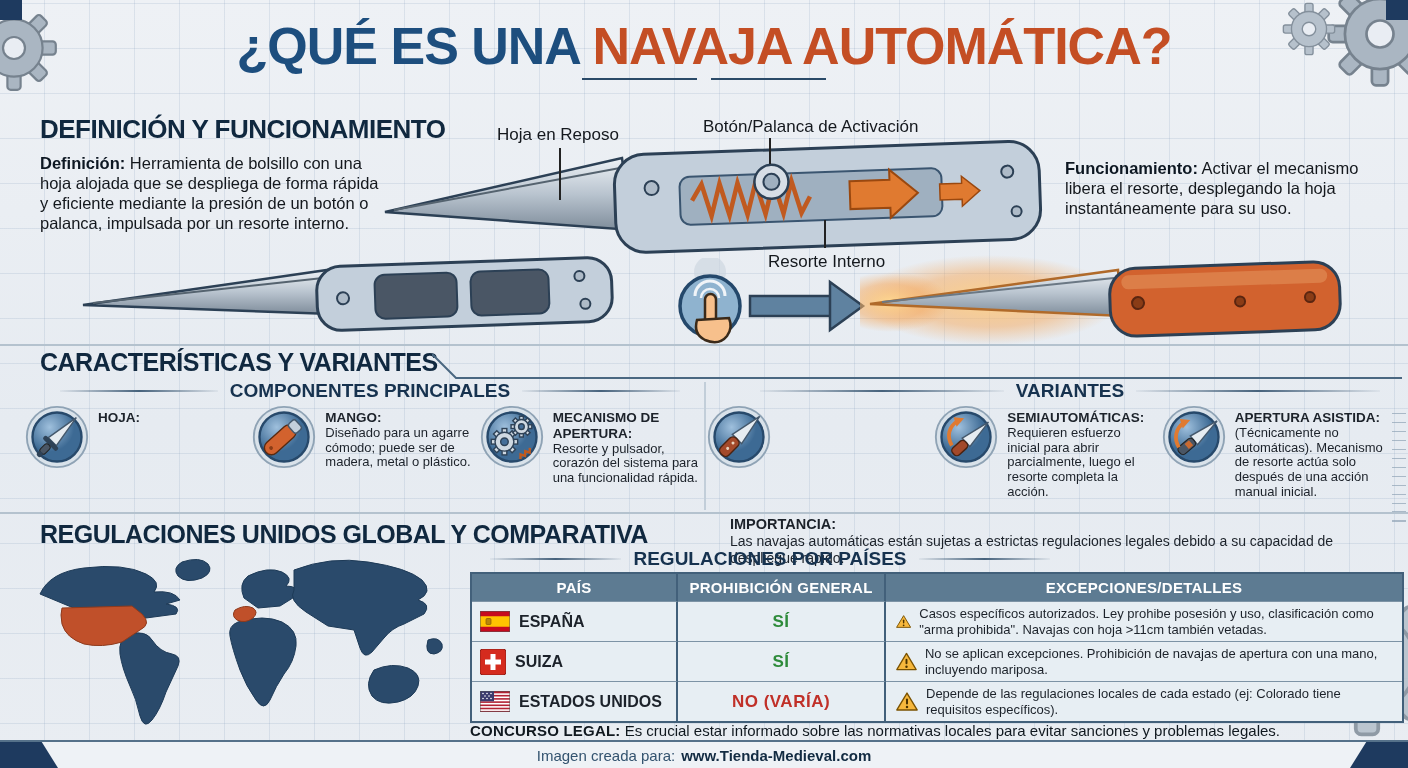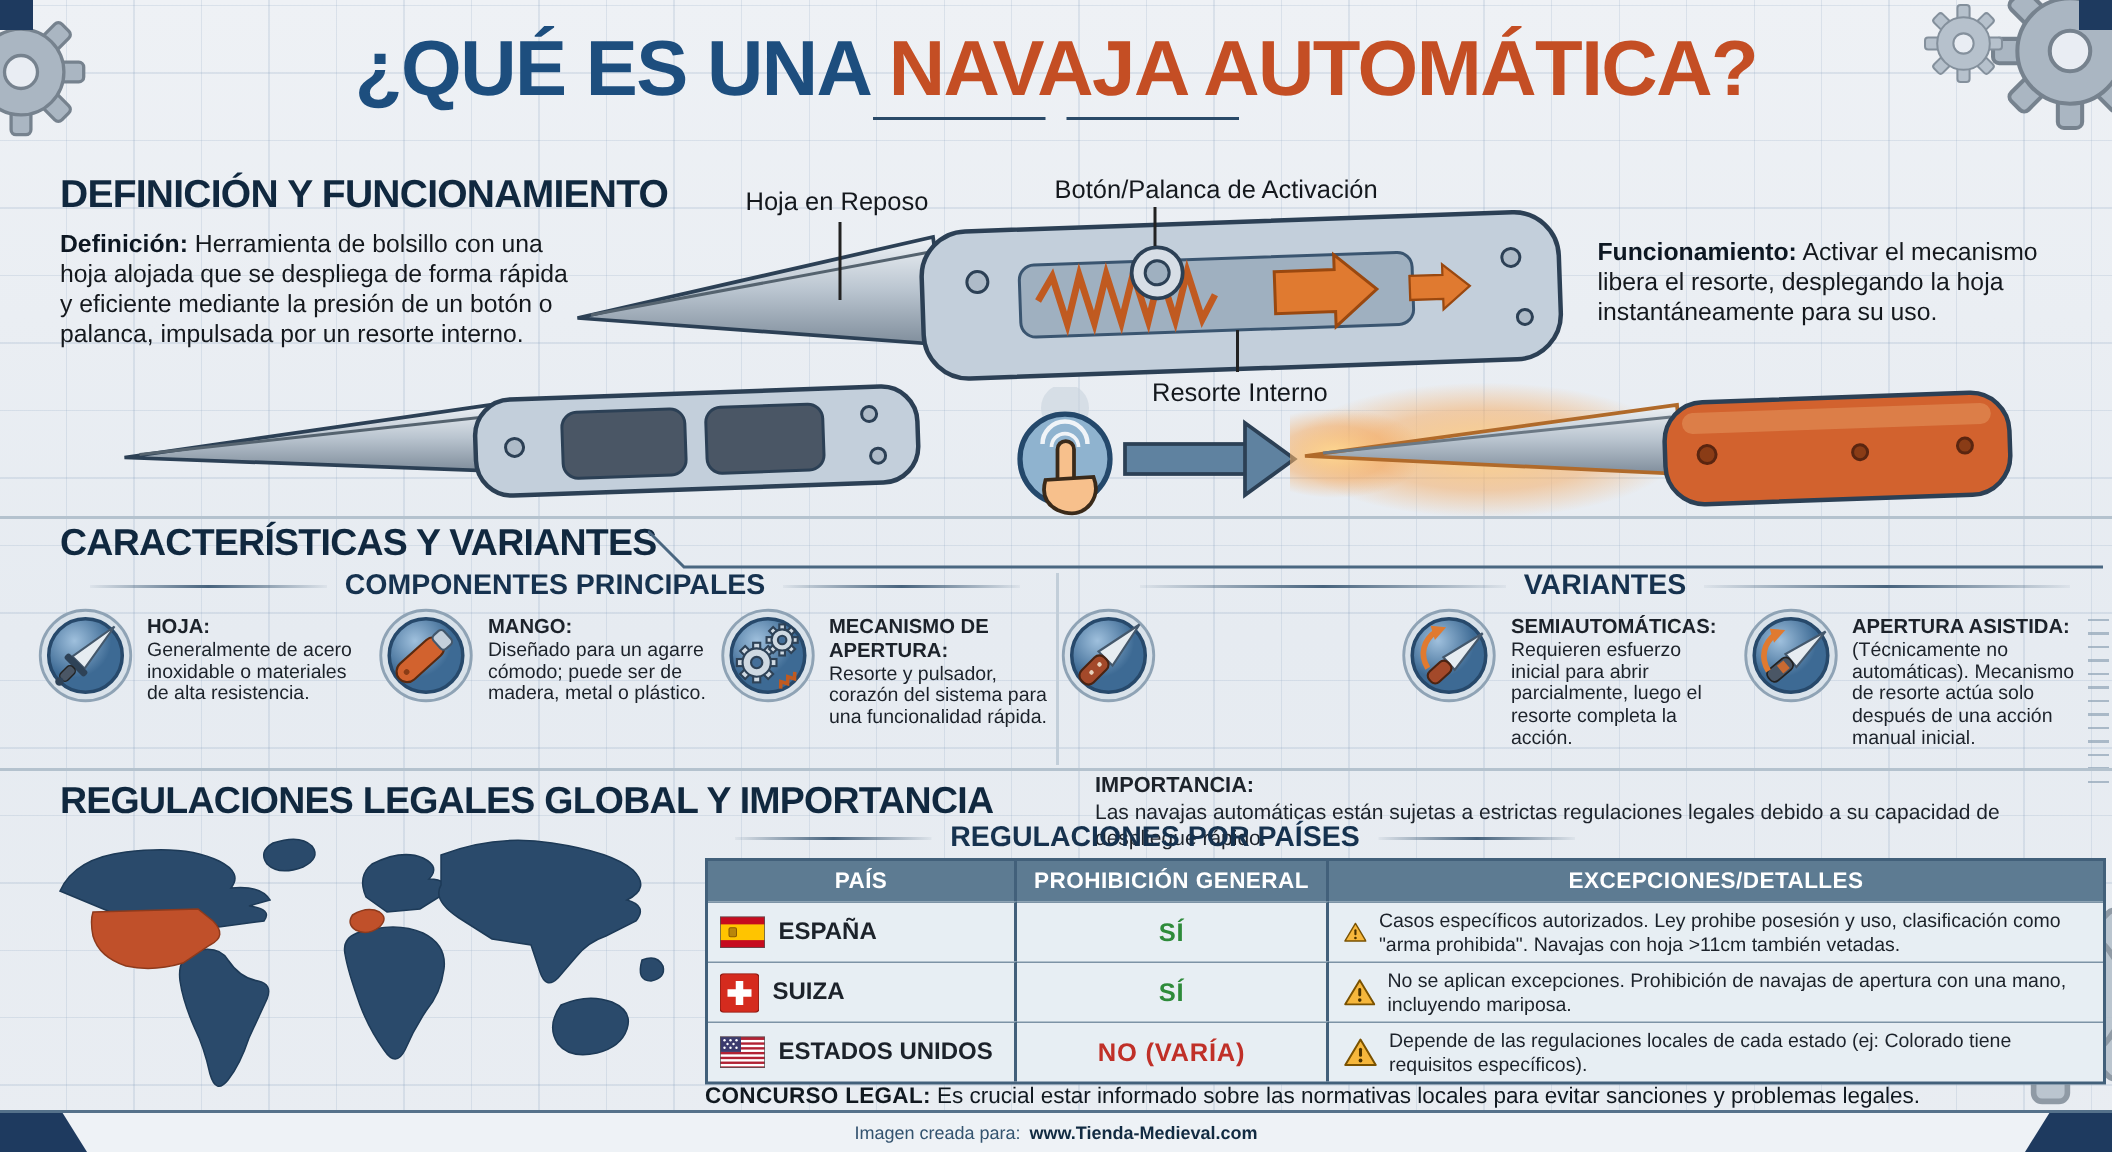--- a/index.html
+++ b/index.html
@@ -42,21 +42,21 @@
     padding:5px 4px;border-right:2px solid #42607a;letter-spacing:.3px;}
   .td{border-top:1.5px solid #7d93a5;border-right:2px solid #42607a;display:flex;align-items:center;min-height:40px;box-sizing:border-box;}
   .last{border-right:none;}
   .td.country{gap:9px;padding:2px 8px;font-weight:bold;font-size:16px;}
   .td.proh{justify-content:center;font-weight:bold;font-size:17px;letter-spacing:.5px;}
   .td.details{gap:8px;padding:3px 10px;font-size:13px;line-height:1.18;}
   .legal-note{font-size:15px;color:#10181f;}
   .legal-note b{letter-spacing:.2px;}
   
   .footer{left:0;bottom:0;width:100%;height:26px;background:#eef2f6;border-top:2px solid #55718a;
-    display:flex;align-items:center;justify-content:center;gap:6px;font-size:12px;color:#33536f;}
+    display:flex;align-items:center;justify-content:center;gap:6px;font-size:15px;color:#33536f;}
   .footer b{color:#122b42;}
   .corner-block{background:#1e3a5f;}
   .ruler{right:2px;top:412px;width:14px;height:110px;
     background:repeating-linear-gradient(0deg,#8fa3b5 0 1.5px,transparent 1.5px 9px);opacity:.7;}
 </style>
 </head>
 <body>
 
 <div class="canvas">
 
@@ -241,21 +241,21 @@
           </defs>
         <circle cx="35" cy="35" r="32" fill="#d9e2ea" stroke="#8fa3b5" stroke-width="2"></circle>
         <circle cx="35" cy="35" r="26" fill="url(#orb)" stroke="#27496b" stroke-width="2.5"></circle>
         <g transform="rotate(45 35 35)">
           <polygon points="35,6 41,42 29,42" fill="#e6ecf1" stroke="#44586c" stroke-width="1.5"></polygon>
           <rect x="25" y="42" width="20" height="5" rx="2" fill="#2e4257"></rect>
           <rect x="31.5" y="47" width="7" height="12" rx="3" fill="#4a5665" stroke="#222" stroke-width="1"></rect>
           <circle cx="35" cy="61" r="3" fill="#2e4257"></circle>
         </g>
       </svg>
-      <div class="txt"><b>HOJA:</b><br><span>Generalmente de acero inoxidable o materiales de alta resistencia.</span></div>
+      <div class="txt"><b>HOJA:</b><br></div>
     </div>
 
     <div class="item">
       <svg width="66" height="66" viewBox="0 0 70 70">
         <circle cx="35" cy="35" r="32" fill="#d9e2ea" stroke="#8fa3b5" stroke-width="2"></circle>
         <circle cx="35" cy="35" r="26" fill="url(#orb)" stroke="#27496b" stroke-width="2.5"></circle>
         <g transform="rotate(-42 35 35)">
           <rect x="10" y="27" width="40" height="15" rx="7.5" fill="#d2622e" stroke="#5a2a10" stroke-width="1.5"></rect>
           <rect x="46" y="28" width="10" height="13" rx="3" fill="#c3cfdb" stroke="#44586c" stroke-width="1.5"></rect>
           <circle cx="17" cy="34.5" r="2" fill="#8a3c16"></circle>
@@ -337,21 +337,21 @@
         </g>
         <path d="M19 46 C13 36 16 26 24 20" fill="none" stroke="#e07a30" stroke-width="4"></path>
         <polygon points="20,16 31,17 23,26" fill="#e07a30"></polygon>
       </svg>
       <div class="txt"><b>APERTURA ASISTIDA:</b><br><span>(Técnicamente no automáticas). Mecanismo de resorte actúa solo después de una acción manual inicial.</span></div>
     </div>
   </div>
 
   <div class="abs divline" style="left:0;top:512px;width:1408px"></div>
 
-  <div class="abs sec-head" style="left:40px;top:520px;font-size:25px">REGULACIONES LEGALES GLOBAL Y IMPORTANCIA</div>
+  <div class="abs sec-head" style="left:40px;top:520px;font-size:25px">REGULACIONES UNIDOS GLOBAL Y COMPARATIVA</div>
   <div class="abs importancia" style="left:730px;top:516px;width:672px">
     <div class="lab">IMPORTANCIA:</div>
     <div>Las navajas automáticas están sujetas a estrictas regulaciones legales debido a su capacidad de despliegue rápido.</div>
   </div>
   <div class="abs sub-head-row" style="left:490px;top:548px;width:560px">
     <div class="line"></div>
     <div class="sub-head">REGULACIONES POR PAÍSES</div>
     <div class="line"></div>
   </div>
 

